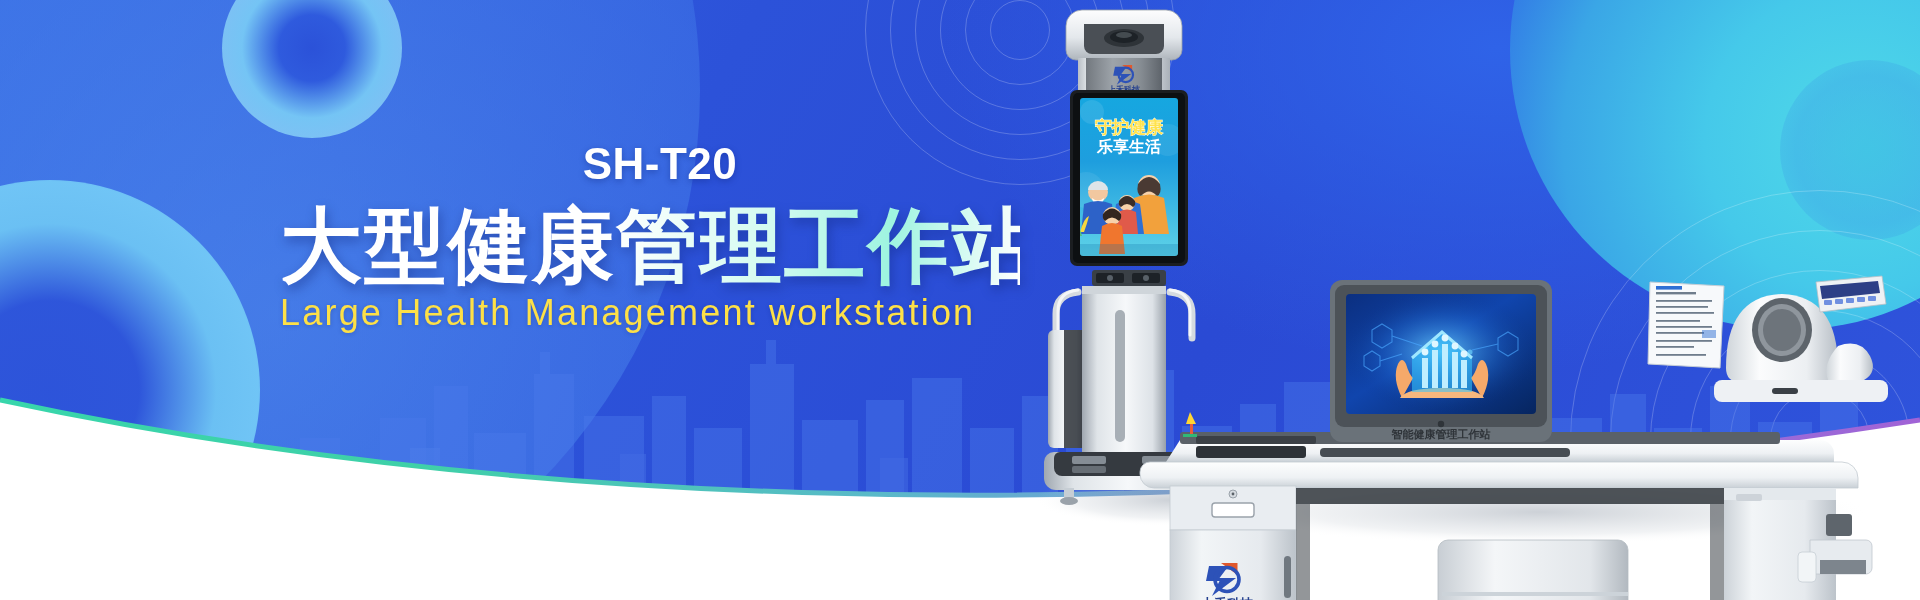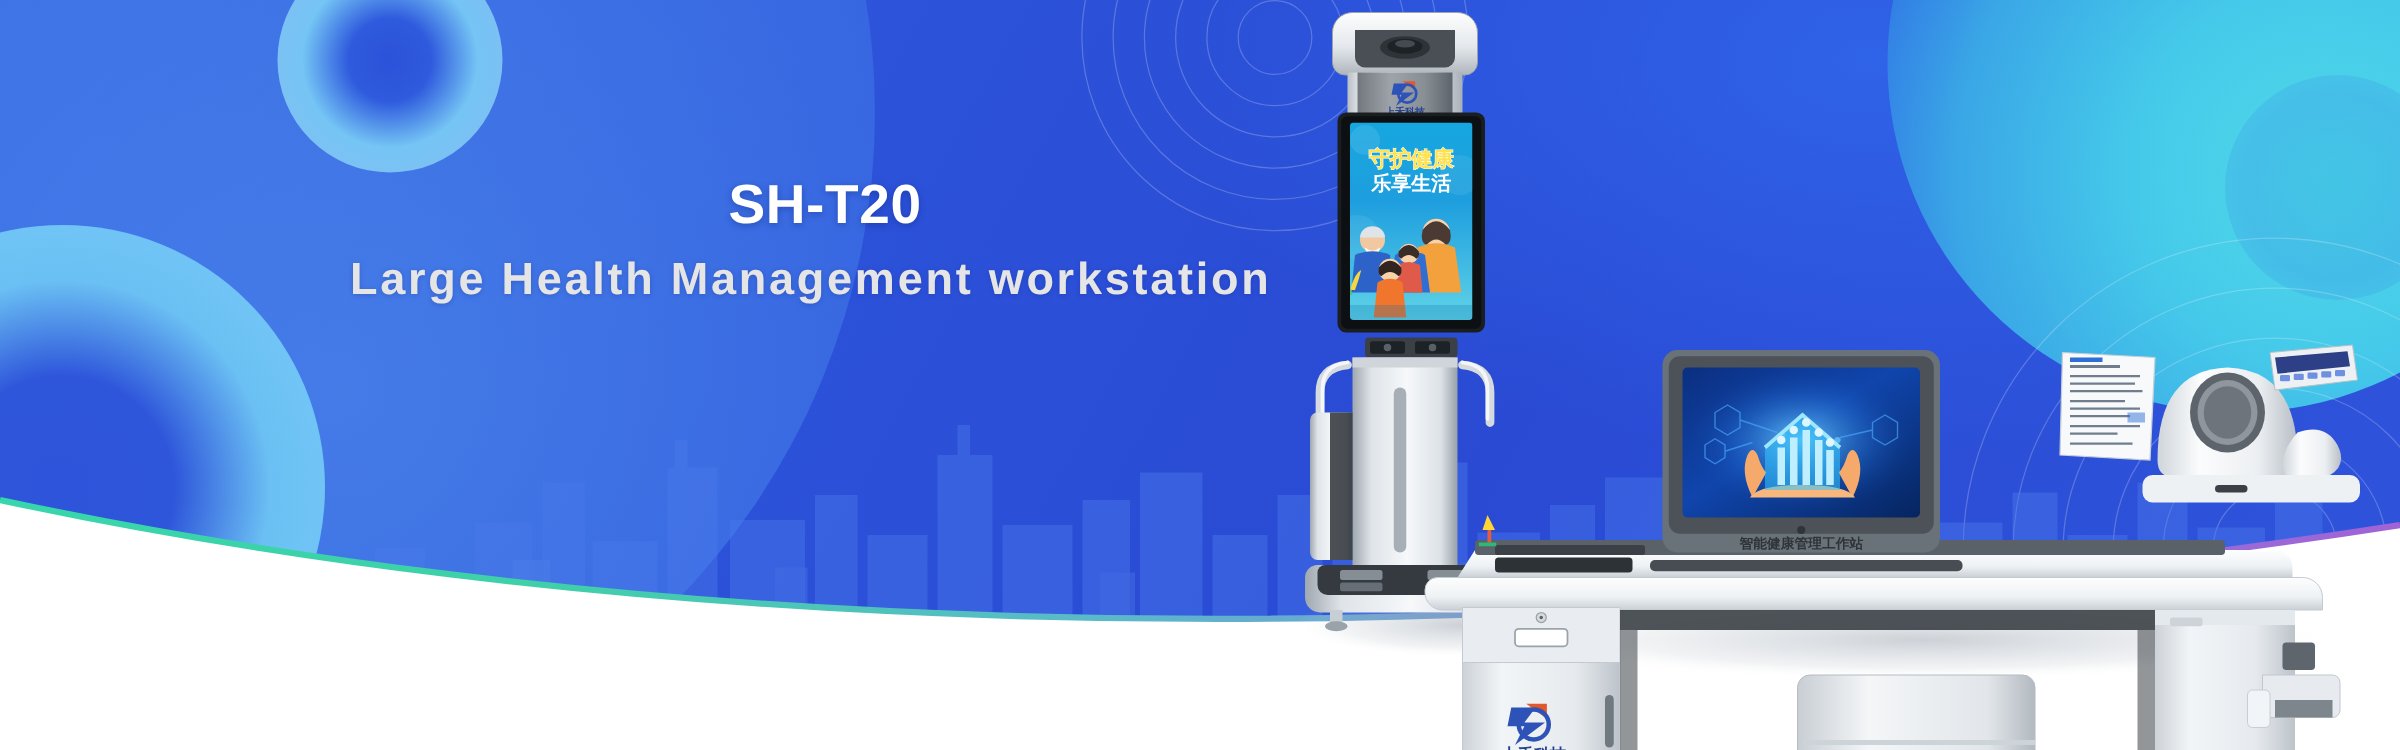--- a/index.html
+++ b/index.html
@@ -94,23 +94,22 @@
     font-size:82px; font-weight:700;
     letter-spacing:2px;
     line-height:1.12;
     background:linear-gradient(96deg,#ffffff 0%, #ffffff 44%, #d3fbf0 66%, #9ef4e0 82%, #ffffff 100%);
     -webkit-background-clip:text; background-clip:text;
     -webkit-text-fill-color:transparent; color:transparent;
     filter:drop-shadow(2px 5px 6px rgba(15,35,120,0.45));
     white-space:nowrap;
   }
   .subline {
-    margin-top:14px;
-    font-size:36px; font-weight:700;
-    color:#e5e5e5;
+    font-size:36px; font-weight:400;
+    color:#fde047;
     letter-spacing:2.2px;
     white-space:nowrap;
     text-shadow:0 1px 4px rgba(15,35,120,0.25);
   }
 
   
   .product { position:absolute; left:1020px; top:0; width:900px; height:600px; }
 
   .hidden-text { position:absolute; width:1px; height:1px; overflow:hidden; clip:rect(0 0 0 0); }
 </style>
@@ -202,20 +201,21 @@
         <stop offset="86%" stop-color="#9270d9"></stop>
         <stop offset="100%" stop-color="#a163d6"></stop>
       </linearGradient>
     </defs>
     <path d="M0,100 C 420,190 1080,250 1920,120 L1920,300 L0,300 Z" fill="#ffffff"></path>
     <path d="M0,100 C 420,190 1080,250 1920,120" fill="none" stroke="url(#edgeGrad)" stroke-width="5"></path>
   </svg>
 
   <div class="copy">
     <div class="model">SH-T20</div>
+    <div class="headline">大型健康管理工作站</div>
     <div class="subline">Large Health Management workstation</div>
   </div>
 
   <svg class="product" viewBox="0 0 900 600" preserveAspectRatio="xMidYMid meet">
     <defs>
       <linearGradient id="metalV" x1="0" y1="0" x2="1" y2="0">
         <stop offset="0%" stop-color="#b9bfc6"></stop>
         <stop offset="12%" stop-color="#e8ecef"></stop>
         <stop offset="42%" stop-color="#fbfcfd"></stop>
         <stop offset="70%" stop-color="#eef1f4"></stop>

